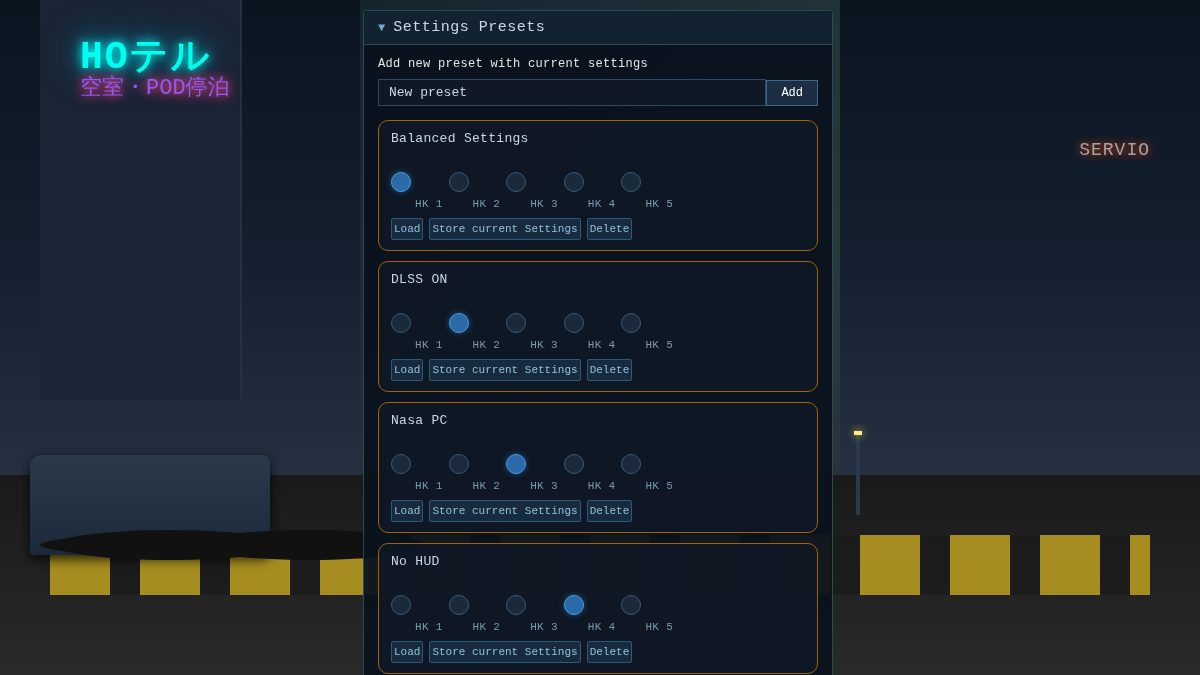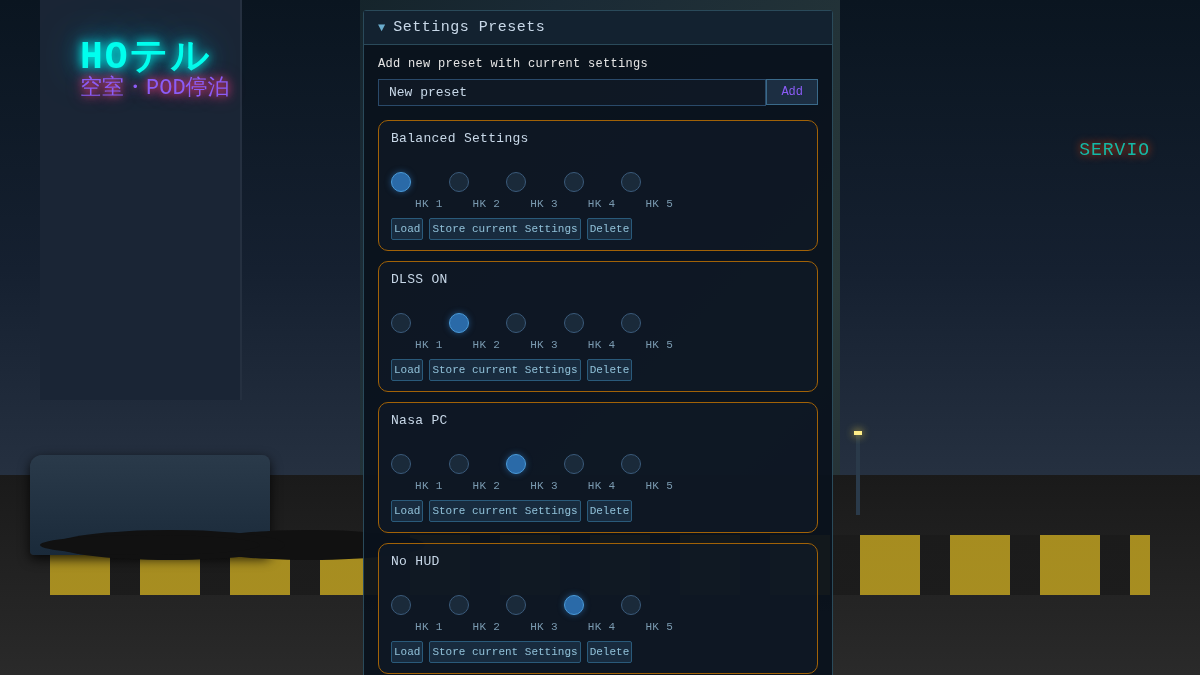--- a/index.html
+++ b/index.html
@@ -152,38 +152,38 @@
 
     .section-label {
       font-size: 12px;
       color: #e5e5e5;
       margin-bottom: 8px;
       letter-spacing: 0.3px;
     }
 
     .add-preset-row {
       display: flex;
-      align-items: flex-start;
+      align-items: center;
     }
 
     .preset-name-input {
       flex: 1;
       background: rgba(15, 25, 38, 0.9);
       border: 1px solid #2a4a6a;
       color: #c8d8e8;
       font-family: 'Courier New', Courier, monospace;
       font-size: 13px;
       padding: 5px 10px;
       outline: none;
     }
 
     .btn-add {
       background: rgba(30, 50, 70, 0.9);
       border: 1px solid #3a6a8a;
-      color: #8b5cf6;
+      color: #ffffff;
       font-family: 'Courier New', Courier, monospace;
       font-size: 12px;
       padding: 5px 14px;
       cursor: pointer;
     }
 
     
     .preset-card {
       background: rgba(15, 25, 38, 0.7);
       border: 1px solid #a16207;
@@ -267,21 +267,21 @@
     .btn-delete {
       background: rgba(25, 45, 65, 0.9);
       border-color: #2a5a7a;
       color: #90c0d8;
     }
     .right-sign {
       position: absolute;
       right: 50px;
       top: 140px;
       font-size: 18px;
-      color: #14b8a6;
+      color: #a3a3a3;
       text-shadow: 0 0 8px #ff4400;
       letter-spacing: 1px;
       z-index: 2;
     }
 
     
     .street-light {
       position: absolute;
       bottom: 160px;
       width: 4px;

